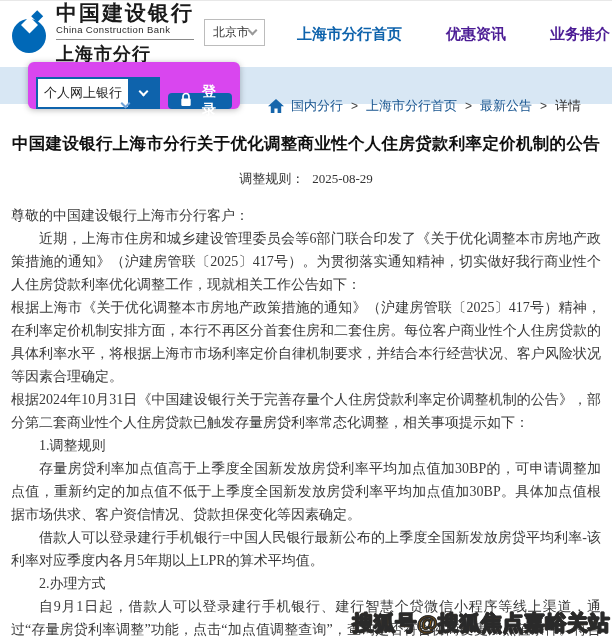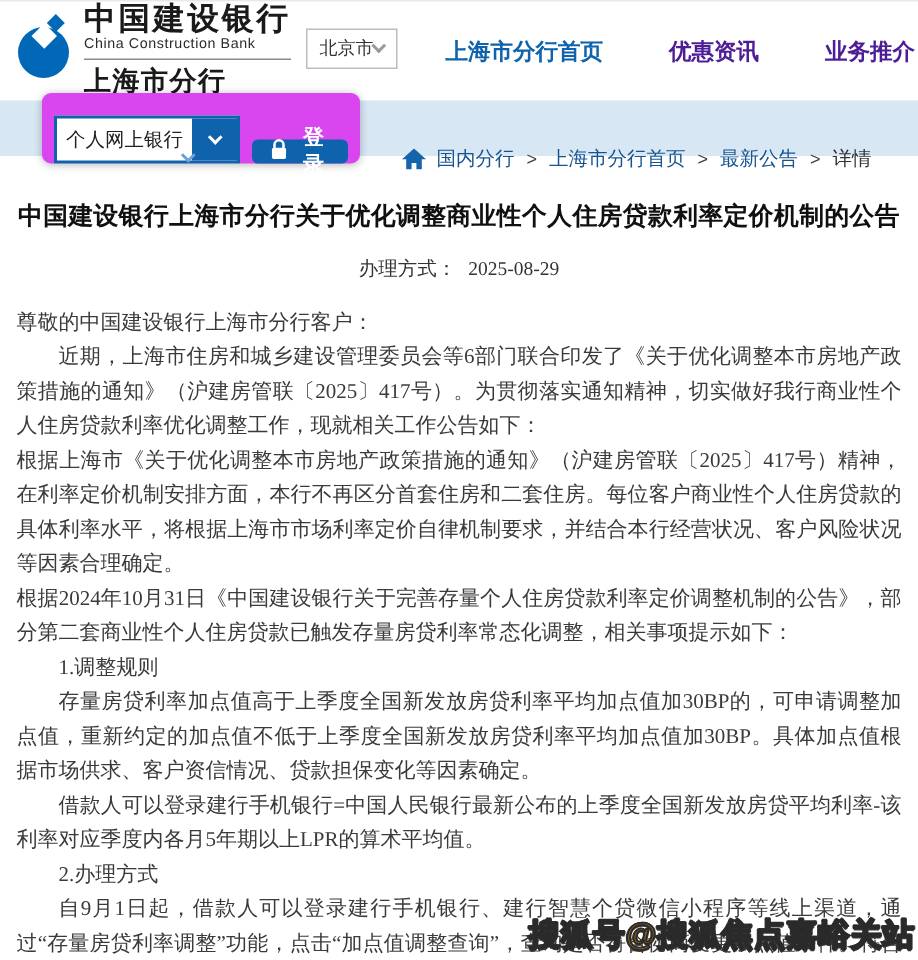--- a/index.html
+++ b/index.html
@@ -134,21 +134,21 @@
       <span class="sep"></span>
       <a>最新公告</a>
       <span class="sep"></span>
       <span class="current">详情</span>
     </div>
   </div>
 
   <main class="article">
     <h1>中国建设银行上海市分行关于优化调整商业性个人住房贷款利率定价机制的公告</h1>
     <div class="pubdate">
-      <span class="pub-label">办理方式：</span><span class="pub-date">2025-08-29</span>
+      <span class="pub-label">调整规则：</span><span class="pub-date">2025-08-29</span>
     </div>
 
     <p>尊敬的中国建设银行上海市分行客户：</p>
     <p class="indent">近期，上海市住房和城乡建设管理委员会等6部门联合印发了《关于优化调整本市房地产政策措施的通知》（沪建房管联〔2025〕417号）。为贯彻落实通知精神，切实做好我行商业性个人住房贷款利率优化调整工作，现就相关工作公告如下：</p>
     <p>根据上海市《关于优化调整本市房地产政策措施的通知》（沪建房管联〔2025〕417号）精神，在利率定价机制安排方面，本行不再区分首套住房和二套住房。每位客户商业性个人住房贷款的具体利率水平，将根据上海市市场利率定价自律机制要求，并结合本行经营状况、客户风险状况等因素合理确定。</p>
     <p>根据2024年10月31日《中国建设银行关于完善存量个人住房贷款利率定价调整机制的公告》，部分第二套商业性个人住房贷款已触发存量房贷利率常态化调整，相关事项提示如下：</p>
     <p class="indent">1.调整规则</p>
     <p class="indent">存量房贷利率加点值高于上季度全国新发放房贷利率平均加点值加30BP的，可申请调整加点值，重新约定的加点值不低于上季度全国新发放房贷利率平均加点值加30BP。具体加点值根据市场供求、客户资信情况、贷款担保变化等因素确定。</p>
     <p class="indent">借款人可以登录建行手机银行=中国人民银行最新公布的上季度全国新发放房贷平均利率-该利率对应季度内各月5年期以上LPR的算术平均值。</p>
     <p class="indent">2.办理方式</p>

